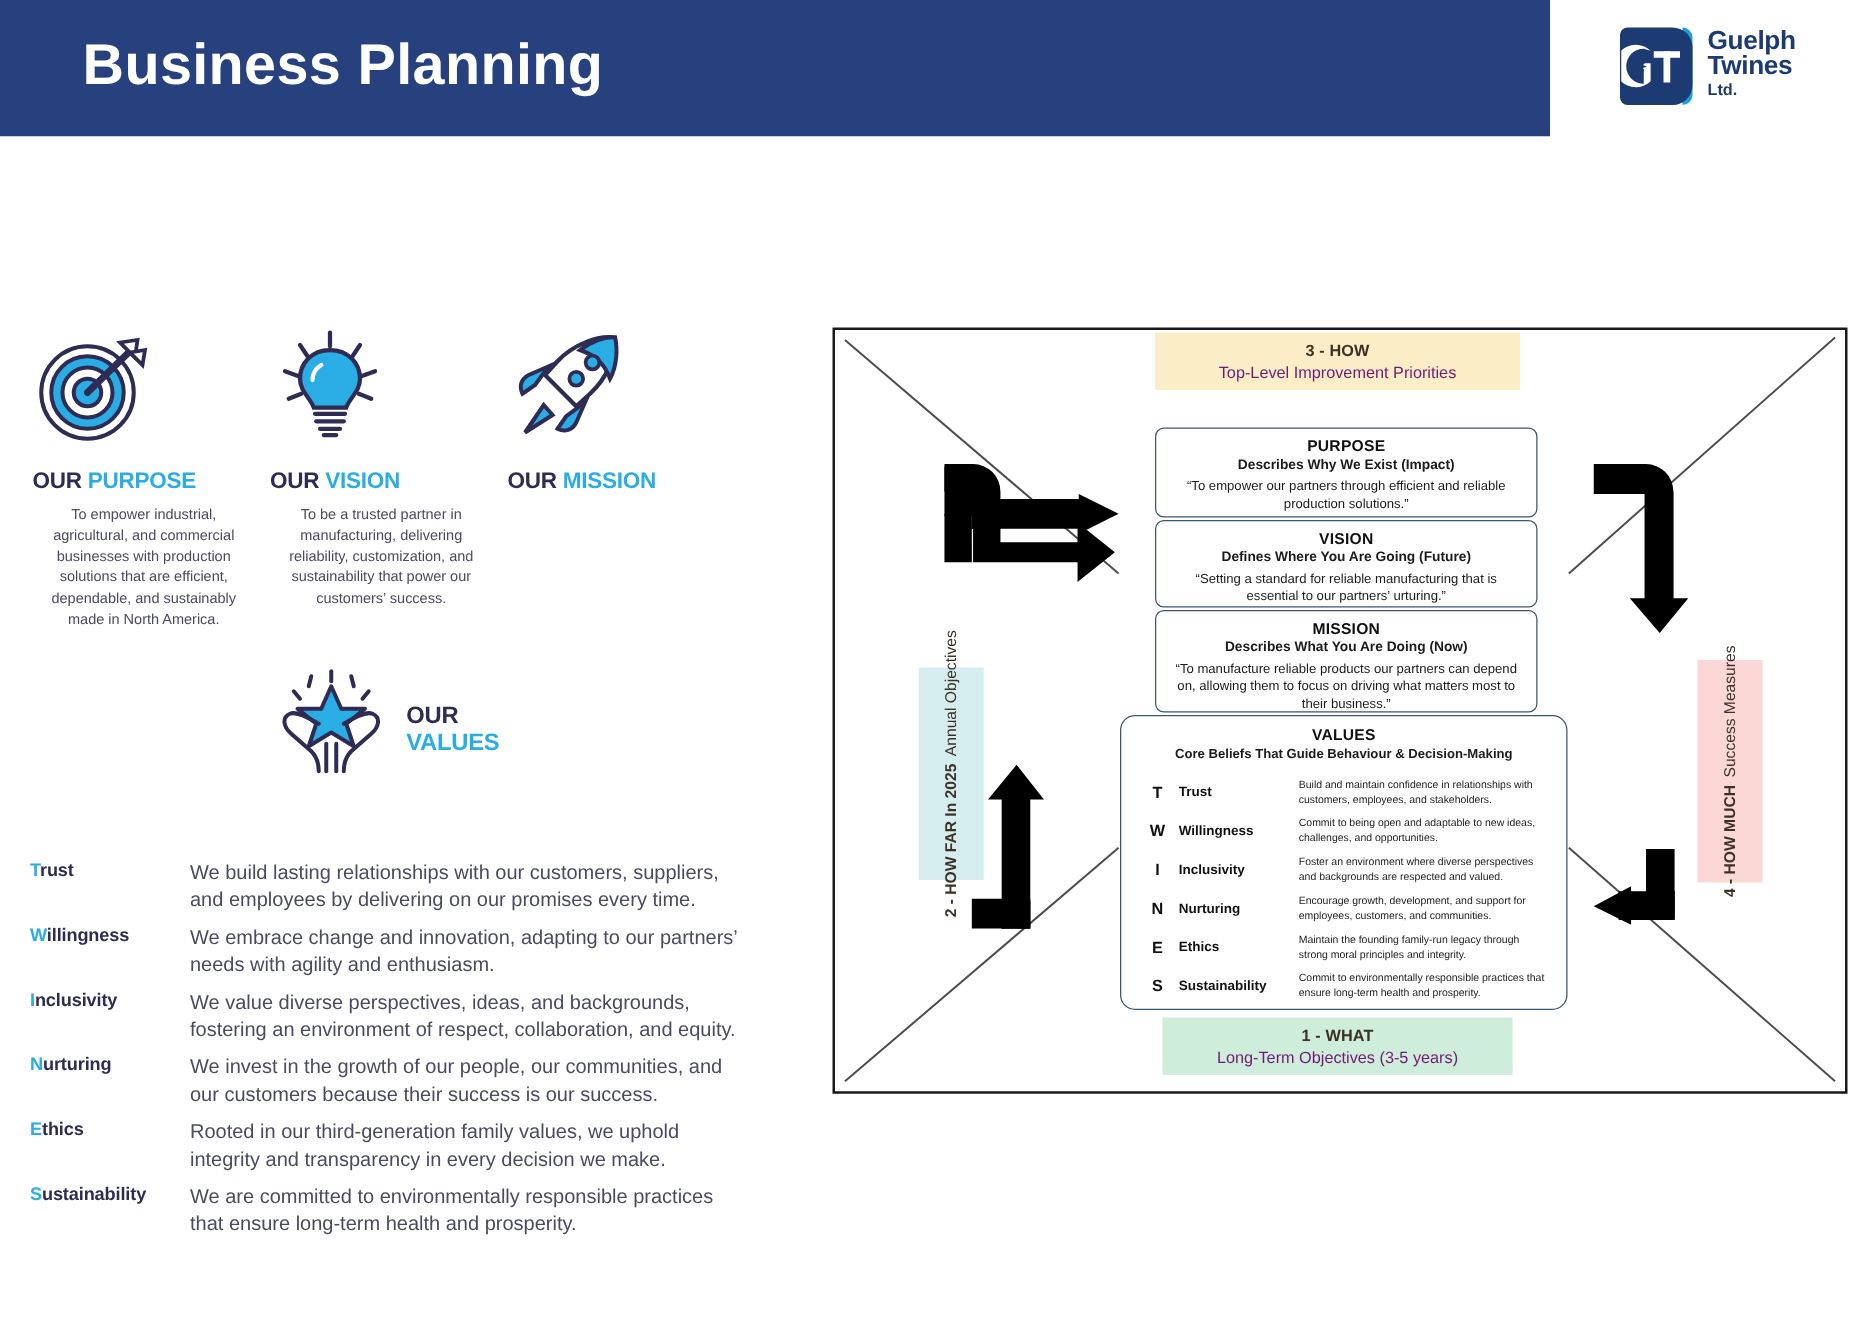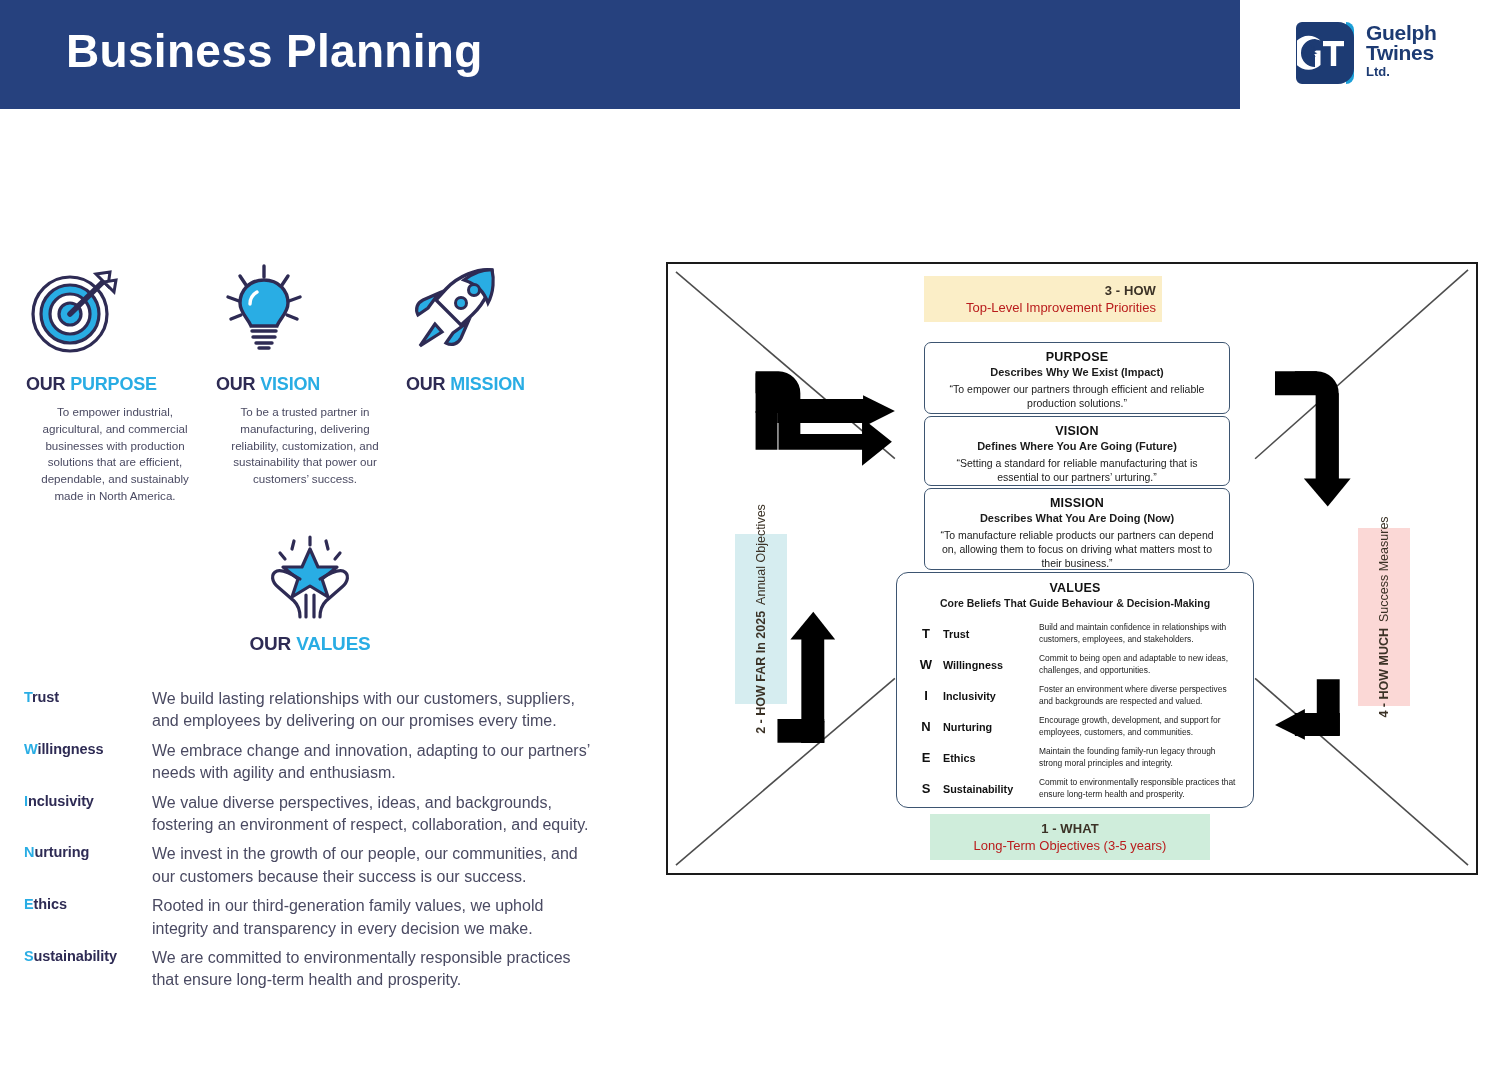--- a/index.html
+++ b/index.html
@@ -54,21 +54,21 @@
   .pvm-head .w1 { color: #2e2b54; }
   .pvm-head .w2 { color: #29ade4; }
   .pvm-body {
     margin-top: 9px; font-size: 11.6px; line-height: 1.45;
     color: #4a4a62; text-align: center;
   }
 
   
   .values-head-block {
     position: absolute; left: 205px; top: 535px; width: 210px;
-    display: flex; flex-direction: column; align-items: center;
+    display: flex; flex-direction: row; align-items: center;
   }
   .values-head-icon { height: 88px; display:flex; align-items:flex-end; }
   .values-head-text { margin-top: 10px; font-size: 19px; font-weight: bold; letter-spacing: -0.2px; }
   .values-head-text .w1 { color: #2e2b54; }
   .values-head-text .w2 { color: #29ade4; }
 
   
   .values-list { position: absolute; left: 24px; top: 682px; width: 570px; }
   .values-row { display: flex; align-items: flex-start; min-height: 39px; margin-bottom: 1px; }
   .values-name {
@@ -84,24 +84,24 @@
   .diagram {
     position: absolute; left: 666px; top: 262px; width: 812px; height: 613px;
     border: 2px solid #1a1a1a; background: #ffffff;
   }
   .diag-svg { position: absolute; left: 0; top: 0; width: 100%; height: 100%; }
 
   .band {
     position: absolute; text-align: center; padding: 7px 6px;
   }
   .band-title { font-size: 13px; font-weight: bold; color: #3b3226; letter-spacing: 0.1px;}
-  .band-sub { font-size: 13px; color: #b91c1c; margin-top: 2px; }
+  .band-sub { font-size: 13px; color: #701a75; margin-top: 2px; }
 
   .band-how {
-    left: 256px; top: 12px; width: 238px; background: #fbeec7; text-align: right;
+    left: 256px; top: 2px; width: 292px; background: #fbeec7;
   }
   .band-what {
     left: 262px; top: 550px; width: 280px; background: #cfeddb;
   }
   .band-side {
     width: 52px; padding: 0;
   }
   .band-side .rot {
     position: absolute; left: 50%; top: 50%;
     transform: translate(-50%,-50%) rotate(-90deg);

